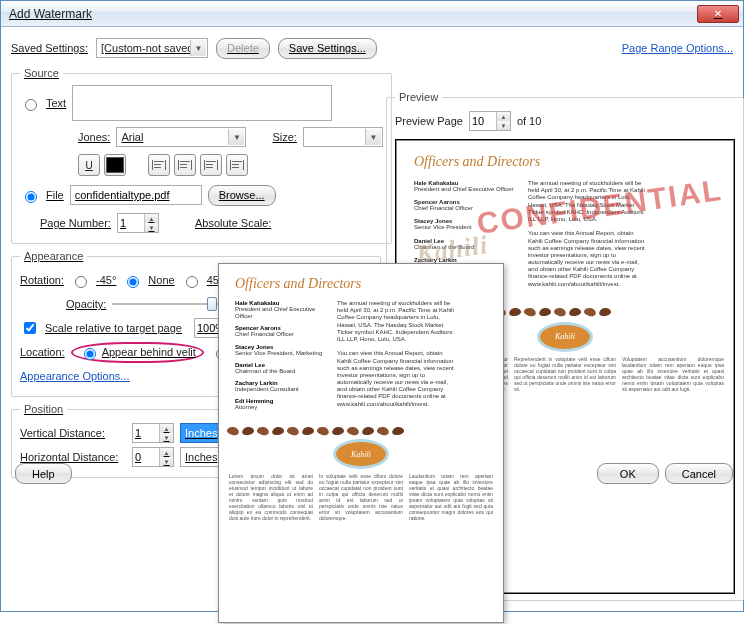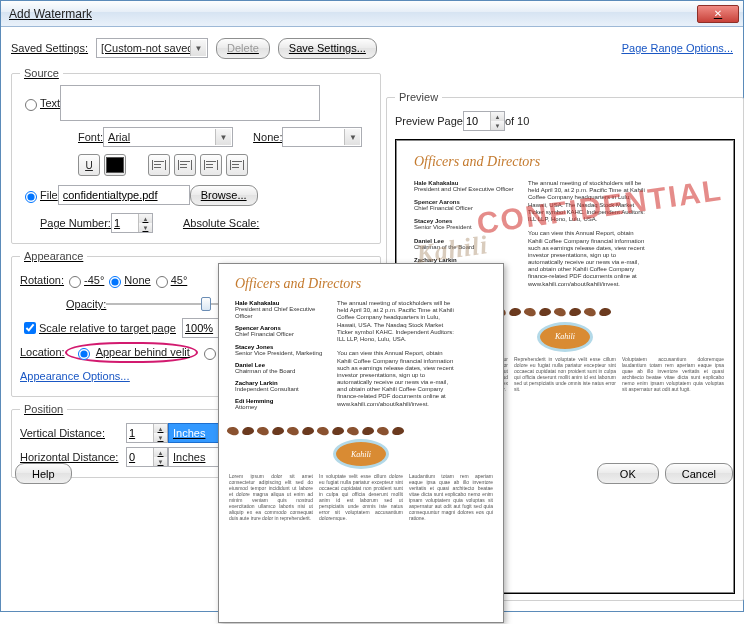--- a/index.html
+++ b/index.html
@@ -9,21 +9,21 @@
   .close-btn { margin-left: auto; width: 42px; height: 18px; background: linear-gradient(#f08b84,#c8423a); border: 1px solid #8e2f28; border-radius: 2px; color: #fff; font-size: 10px; display: flex; align-items: center; justify-content: center; margin-right: 4px; cursor: pointer; }
   .body { position: relative; padding: 8px 10px; font-size: 11px; color: #222; }
   .toprow { display: flex; align-items: center; gap: 8px; height: 26px; }
   .combo { height: 20px; border: 1px solid #abadb3; background: #fff; display: inline-flex; align-items: center; padding: 0 4px; font-size: 11px; min-width: 80px; position: relative; }
   .combo .drop { position: absolute; right: 1px; top: 1px; bottom: 1px; width: 16px; background: linear-gradient(#f7f7f7,#e1e1e1); border-left: 1px solid #c0c0c0; display:flex;align-items:center;justify-content:center;font-size:8px;color:#555}
   .btn { height: 21px; padding: 0 10px; border: 1px solid #8e8f8f; border-radius: 9px; background: linear-gradient(#fdfdfd,#ececec 45%,#e2e2e2 46%,#efefef); font-size: 11px; cursor: pointer; display:inline-flex;align-items:center;}
   .btn.disabled { color: #999; }
   .link { color: #1a57c4; text-decoration: underline; cursor: pointer; }
   fieldset { border: 1px solid #d0d0d0; border-radius: 2px; margin: 6px 0; padding: 6px 8px 8px 8px; }
   legend { font-size: 11px; color: #444; padding: 0 4px; }
-  .row { display: flex; align-items: center; min-height: 24px; }
+  .row { display: flex; align-items: center; gap: 6px; min-height: 24px; }
   .txt { height: 20px; border: 1px solid #abadb3; background: #fff; padding: 1px 4px; font-size: 11px; }
   .radio { width: 12px; height: 12px; }
   .bigtxt { width: 260px; height: 36px; border: 1px solid #abadb3; background: #fff; }
   .iconbtn { width: 22px; height: 22px; border: 1px solid #8e8f8f; border-radius: 3px; background: linear-gradient(#fdfdfd,#e8e8e8); display:inline-flex;align-items:center;justify-content:center;font-size:10px;cursor:pointer;}
   .swatch { width: 18px; height: 16px; background: #000; border:1px solid #555;}
   .right-col { position: absolute; top: 58px; left: 385px; width: 346px; }
   .preview-frame { margin-top: 6px; width: 340px; height: 455px; border: 1px solid #000; box-shadow: inset 0 0 0 1px #888; background: #fff; position: relative; overflow: hidden; }
   .left-col { width: 370px; }
   .spin { width: 42px; height: 20px; border:1px solid #abadb3; display:inline-flex;}
   .spin input { border:0; width:26px; font-size:11px; padding:0 2px;}
@@ -78,26 +78,26 @@
 
     <div class="left-col">
       <fieldset>
         <legend>Source</legend>
         <div class="row">
           <input type="radio" class="radio" style="">
           <span>Text</span>
           <div class="bigtxt"></div>
         </div>
         <div class="row" style="margin-top:4px">
-          <span style="margin-left:58px">Font:</span>
+          <span style="margin-left:58px">Jones:</span>
           <div class="combo" style="width:130px">
             <span>Arial</span>
             <span class="drop">▼</span>
           </div>
-          <span style="margin-left:20px">None:</span>
+          <span style="margin-left:20px">Size:</span>
           <div class="combo" style="width:46px">
             <span></span>
             <span class="drop">▼</span>
           </div>
         </div>
         <div class="row" style="margin-left:58px;margin-top:4px;gap:4px">
           <div class="iconbtn">
               <span style="text-decoration:underline">U</span>
             </div>
           <div class="iconbtn">

